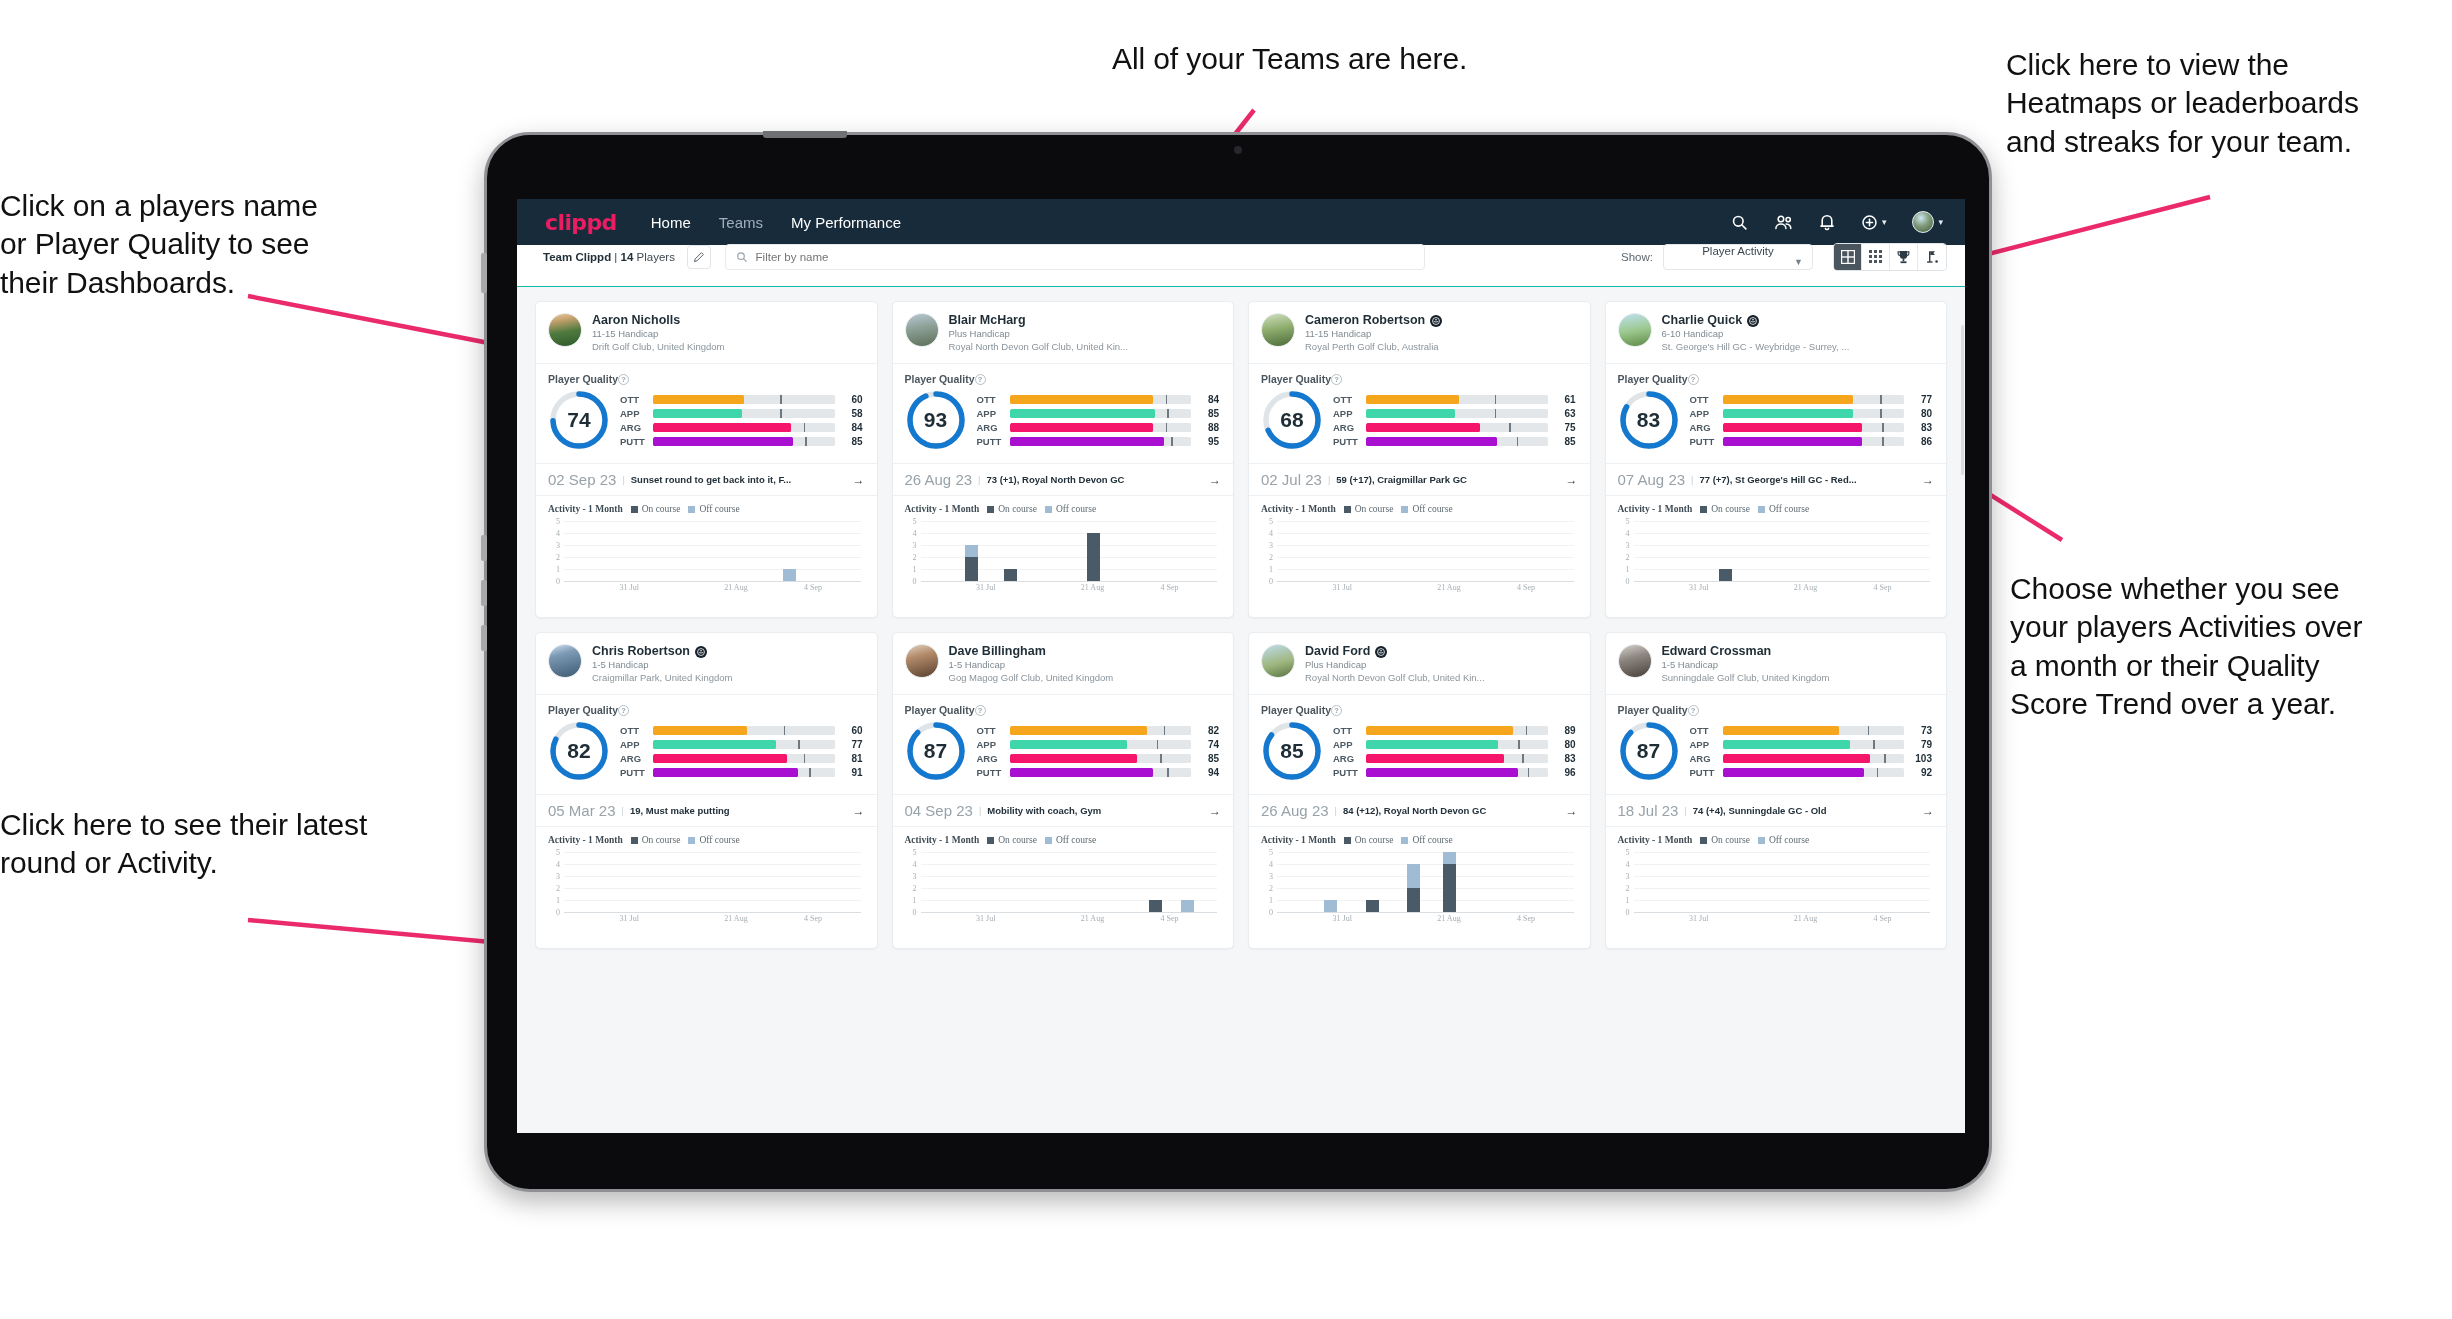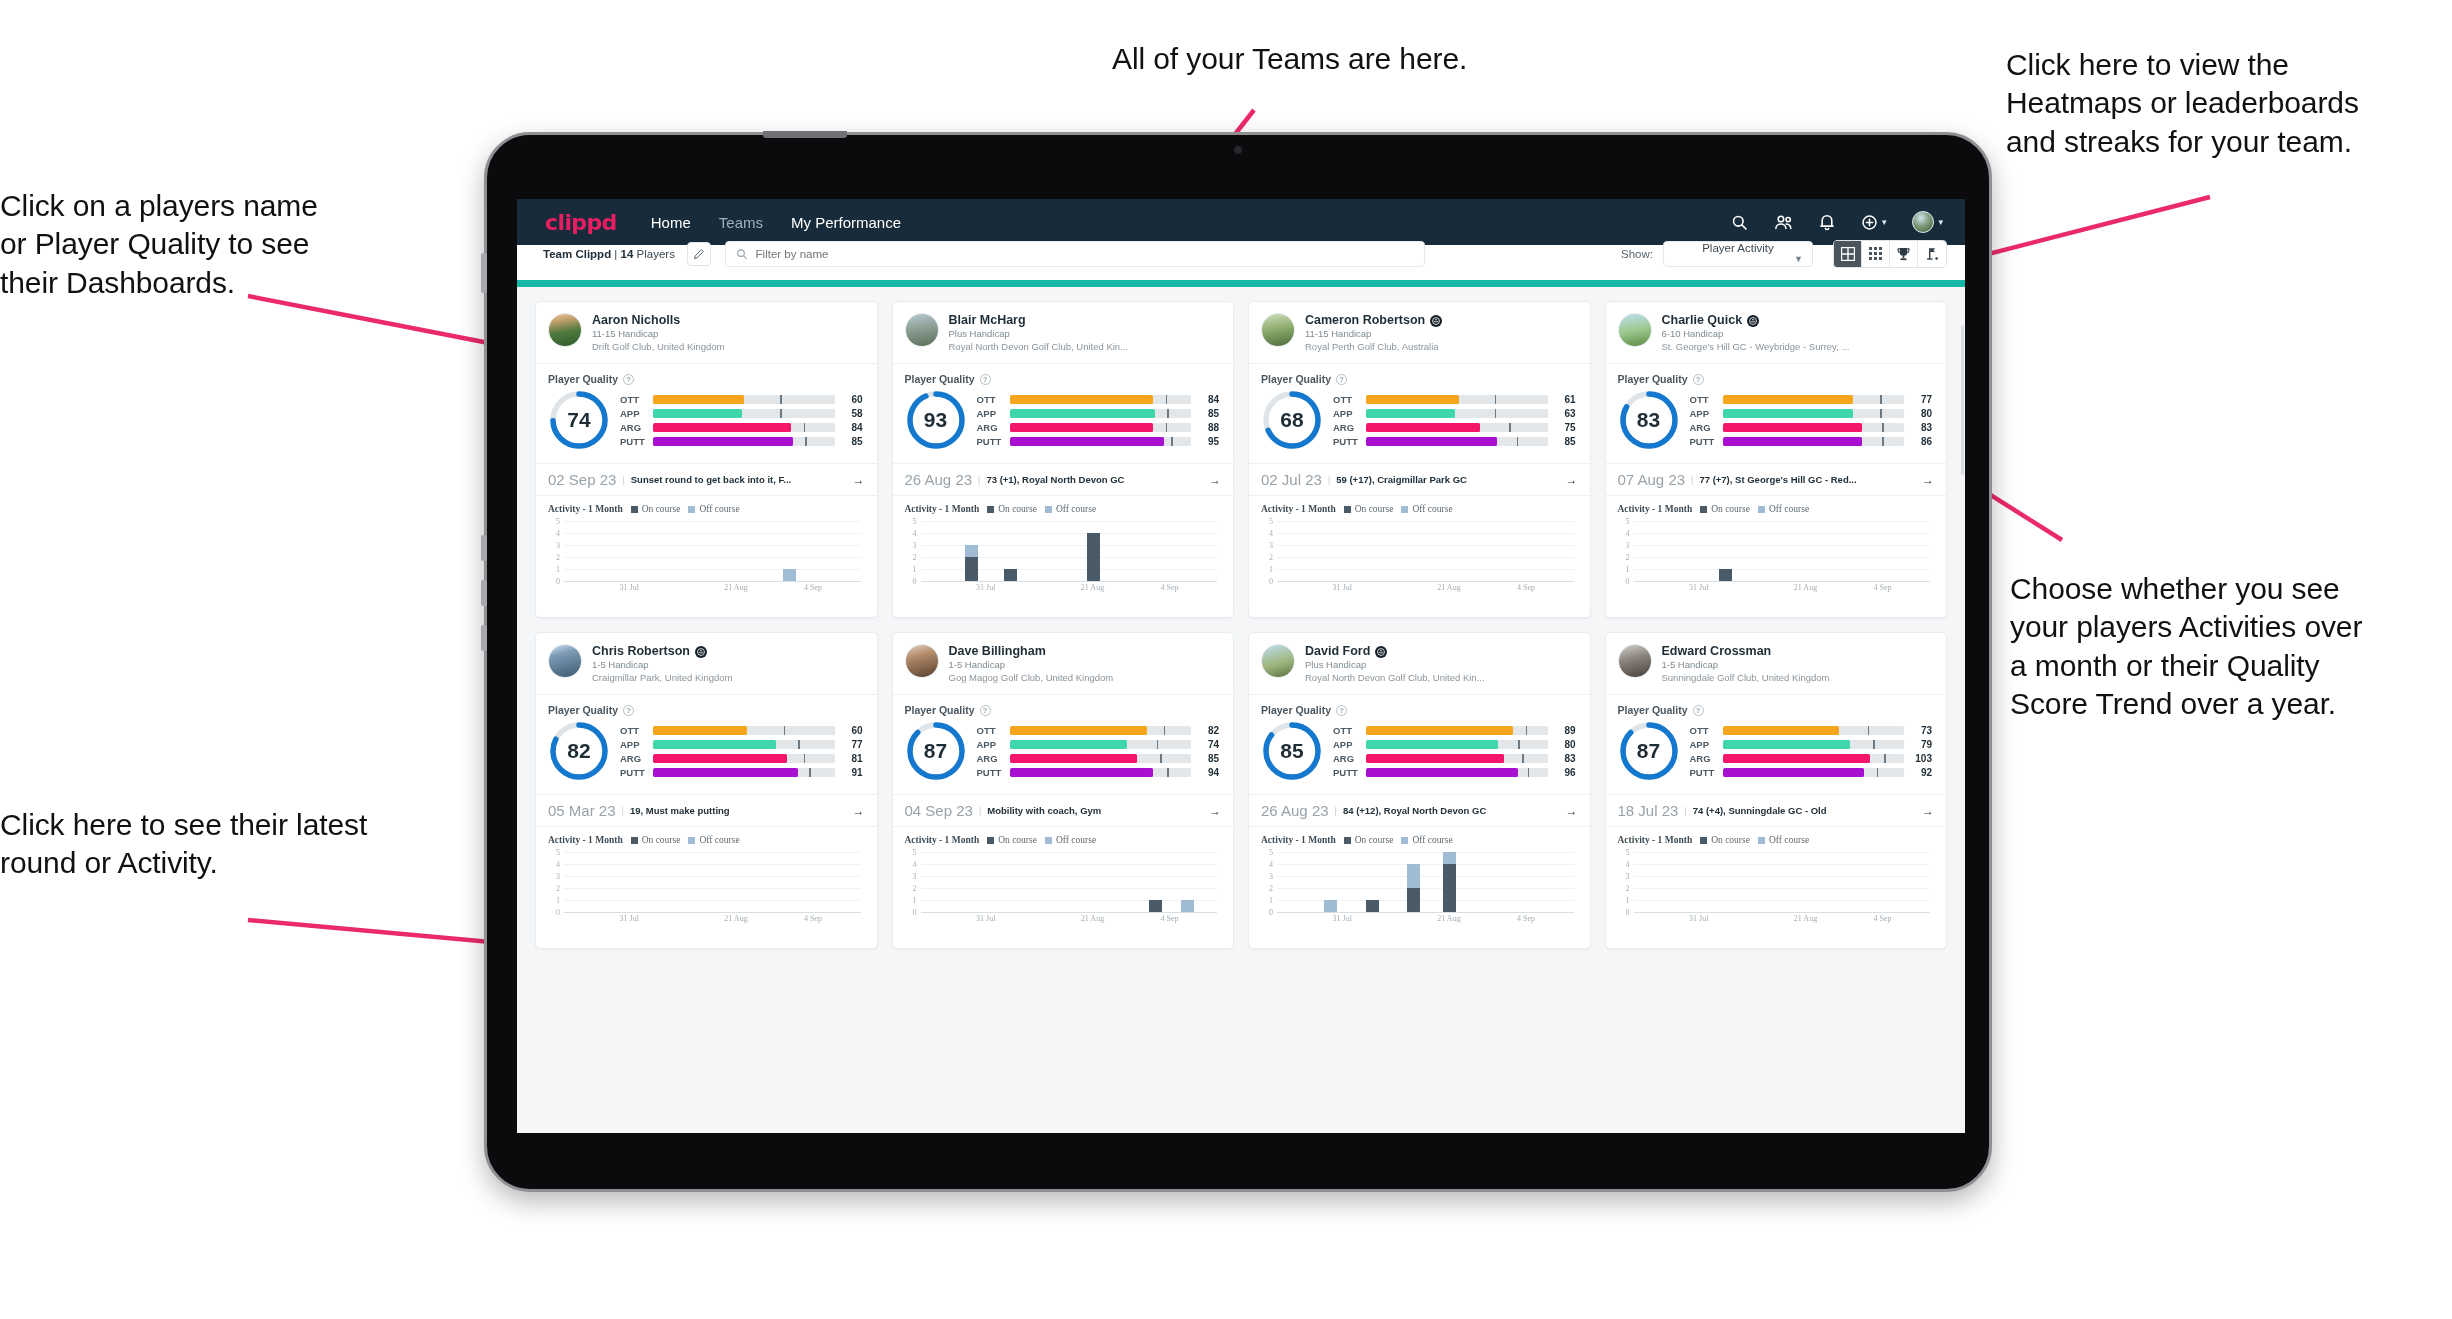--- a/index.html
+++ b/index.html
@@ -78,21 +78,21 @@
   .tab.active::after{ content:""; position:absolute; left:10px; right:10px; bottom:0;
          height:2.5px; background:#ea1d62; border-radius:2px;}
   .addteam{
     position:absolute; right:18px; top:6px; height:24px; padding:0 14px;
     background:#4a555e; color:#fff; font-size:11px; border-radius:3px;
     display:flex; align-items:center; cursor:pointer; font-weight:500;
   }
 
   
   .filterbar{ height:42px; background:#fff; display:flex; align-items:center;
-              padding: 0 18px 18px 26px; border-bottom:7px solid #14b8a6;}
+              padding: 0 18px 18px 26px; border-bottom:1px solid #14b8a6;}
   .teamlabel{ font-size:11.5px; color:#3b4750; }
   .teamlabel b{ font-weight:700; color:#223039;}
   .pencil-btn{ width:24px;height:24px;border:1px solid #e1e5e9;border-radius:4px;
      margin-left:12px; display:flex;align-items:center;justify-content:center; cursor:pointer;background:#fff;}
   .searchbox{ flex:1; margin-left:14px; height:26px; background:#fff;
      border:1px solid #e6eaed; border-radius:4px; display:flex; align-items:center;
      padding:0 10px; gap:8px; max-width: 700px;}
   .searchbox input{ border:none; outline:none; font-size:11.5px; color:#8b959c;
      background:transparent; width:100%; font-family:"Liberation Sans",sans-serif;}
   .showwrap{ margin-left:auto; display:flex; align-items:center; gap:10px;}
@@ -124,21 +124,21 @@
   .pa8{background:linear-gradient(165deg,#d6d2cd 0%,#8e8781 40%,#463f3a 100%);}
   .pname{ font-size:12.5px; font-weight:700; color:#1f2d36; display:flex; align-items:center; gap:5px;
           cursor:pointer; line-height:1.2;}
   .badge-v{ width:12px;height:12px;border-radius:50%; background:#16202a; display:inline-flex;
             align-items:center;justify-content:center; flex:0 0 12px;}
   .phcap{ font-size:9.5px; color:#7e8a92; margin-top:0;}
   .pclub{ font-size:9.5px; color:#8a949b; margin-top:2px; white-space:nowrap; overflow:hidden;
           text-overflow:ellipsis; max-width: 218px;}
 
   .pq-sec{ padding: 9px 12px 4px 12px; }
-  .pq-title{ font-size:10.5px; color:#4a555e; font-weight:600; display:flex; align-items:center; gap:5px;}
+  .pq-title{ font-size:10.5px; color:#4a555e; font-weight:600; display:flex; align-items:center; }
   .qmark{ width:11px;height:11px;border-radius:50%;border:1px solid #b6bfc5;color:#9aa4ab;
           font-size:7.5px; display:flex;align-items:center;justify-content:center; font-weight:700;}
   .pq-body{ display:flex; align-items:center; gap:10px; padding: 4px 0 8px 0;}
   .ring{ position:relative; width:62px;height:62px; flex:0 0 62px;}
   .ring svg{ display:block; transform: rotate(-90deg);}
   .ring .val{ position:absolute; inset:0; display:flex; align-items:center; justify-content:center;
               font-size:21px; font-weight:700; color:#1f2d36; }
   .bars{ flex:1; display:flex; flex-direction:column; gap:3px; padding-right:2px;}
   .barrow{ display:flex; align-items:center; gap:6px;}
   .blabel{ font-size:9.5px; color:#4d5962; width:27px; font-weight:600;}

